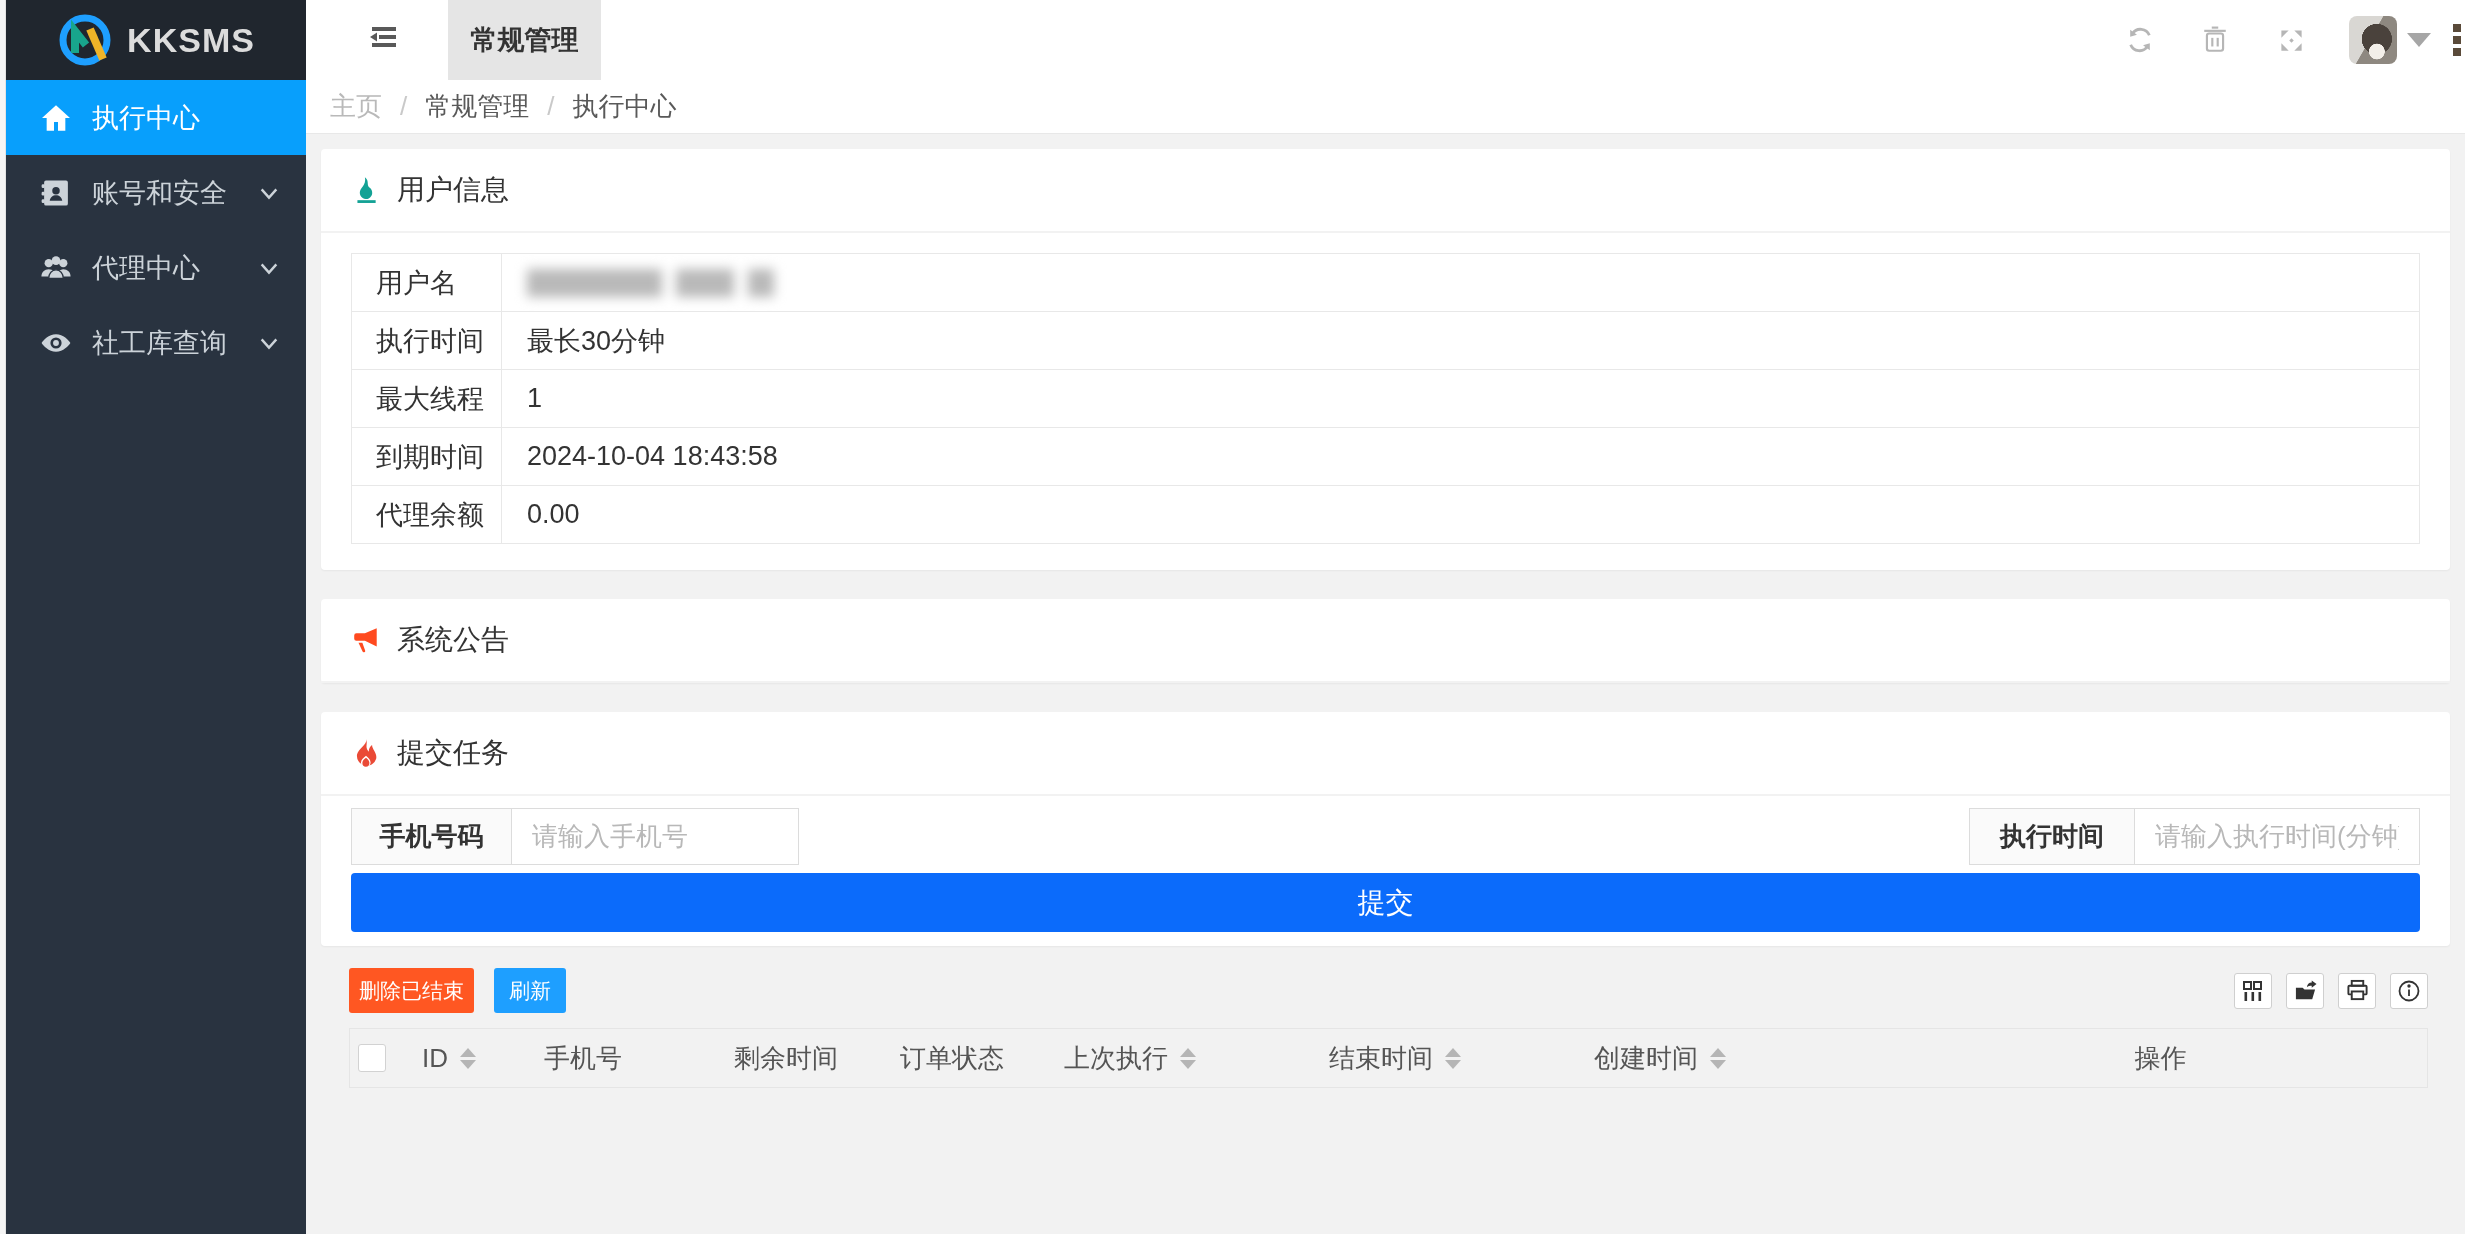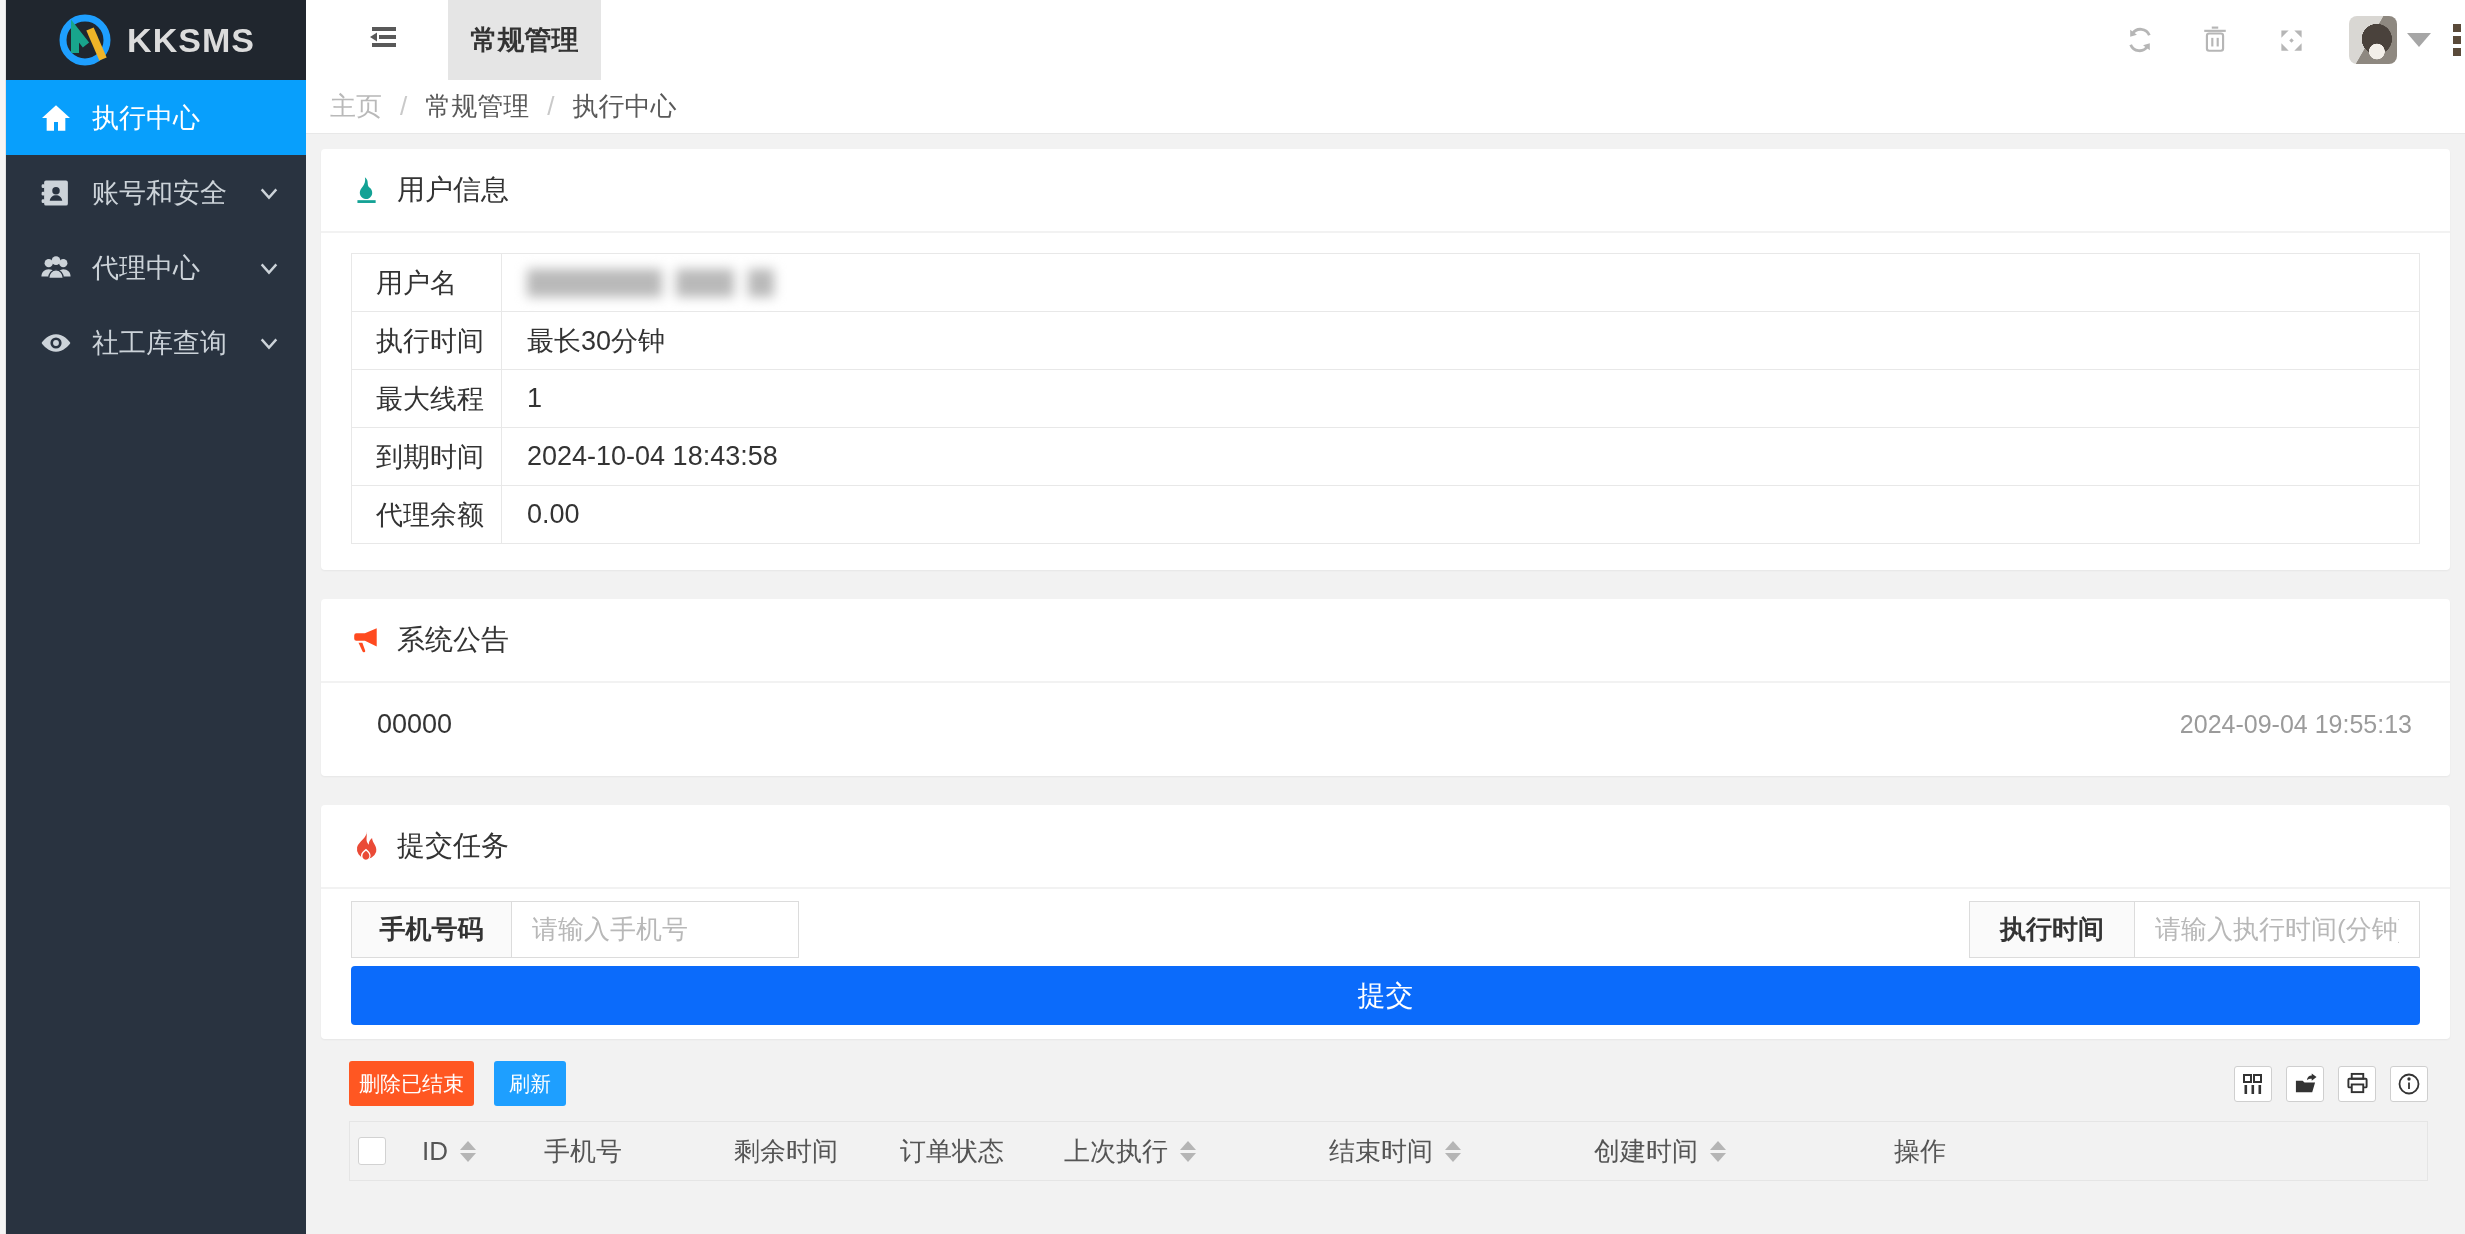--- a/index.html
+++ b/index.html
@@ -79,21 +79,21 @@
   .btn-ref { background:#1e9fff; padding:0 15px; }
   .tools { margin-left:auto; display:flex; gap:14px; }
   .tool-btn { width:38px; height:36px; background:#fff; border:1px solid #cfcfcf; border-radius:3px; display:flex; align-items:center; justify-content:center; color:#333; cursor:pointer; }
 
   .thead { display:flex; align-items:center; height:60px; background:#f2f2f2; border:1px solid #e5e5e5; font-size:26px; color:#555; }
   .th { display:flex; align-items:center; }
   .th-check { width:72px; padding-left:8px; }
   .checkbox { width:28px; height:28px; background:#fff; border:1px solid #d2d2d2; border-radius:3px; cursor:pointer; }
   .th-id { width:122px; } .th-phone { width:190px; } .th-remain { width:166px; }
   .th-status { width:164px; } .th-last { width:265px; } .th-end { width:265px; }
-  .th-create { width:300px; } .th-action { flex:1; justify-content:flex-start; }
+  .th-create { width:300px; } .th-action { flex:1; justify-content:center; }
   .sort { display:flex; flex-direction:column; gap:3px; margin-left:12px; cursor:pointer; }
   .sort .up { width:0; height:0; border-left:8px solid transparent; border-right:8px solid transparent; border-bottom:9px solid #b5b5b5; }
   .sort .dn { width:0; height:0; border-left:8px solid transparent; border-right:8px solid transparent; border-top:9px solid #b5b5b5; }
 </style>
 </head>
 <body>
 
 <div class="win-edge"></div>
 
 <div class="sidebar">
@@ -269,24 +269,20 @@
       </div>
     </div>
 
     <div class="card">
       <div class="card-header">
         <svg width="30" height="30" viewBox="0 0 28 28" fill="#ff4a1f">
             <path d="M24 3v17l-11-5.2H5a2 2 0 0 1-2-2V9.8a2 2 0 0 1 2-2h8z"></path>
             <path d="M7 16.5h3.6l2.6 7.2a1.3 1.3 0 0 1-2.5.9z"></path>
           </svg>
         <span>系统公告</span>
-      </div>
-      <div class="annbody">
-        <span class="ann-text">00000</span>
-        <span class="ann-time">2024-09-04 19:55:13</span>
       </div>
     </div>
 
     <div class="card" style="margin-bottom:0">
       <div class="card-header">
         <svg width="30" height="32" viewBox="0 0 26 28" fill="#ea4a36">
             <path d="M13.5 1c.6 6-6.8 8.7-8.3 14a8.6 8.6 0 0 0 16.7 4c1-5.4-3.4-7.5-3.6-12-2 1.6-3 3.6-2.8 5.8-1.6-1.5-2.3-3.4-2-5.8.3-2.3 0-4-.0-6z"></path>
             <path d="M12.8 27a4.7 4.7 0 0 1-4.2-5c.3-2.6 2.3-3.6 4.4-5.6 2 2 3.8 3 4 5.6a4.7 4.7 0 0 1-4.2 5z" fill="#fff"></path>
             <path d="M12.9 26a3.4 3.4 0 0 1-3-3.8c.2-1.8 1.6-2.6 3.1-4 1.4 1.4 2.7 2.2 2.9 4a3.4 3.4 0 0 1-3 3.8z" fill="#ea4a36"></path>
           </svg>

